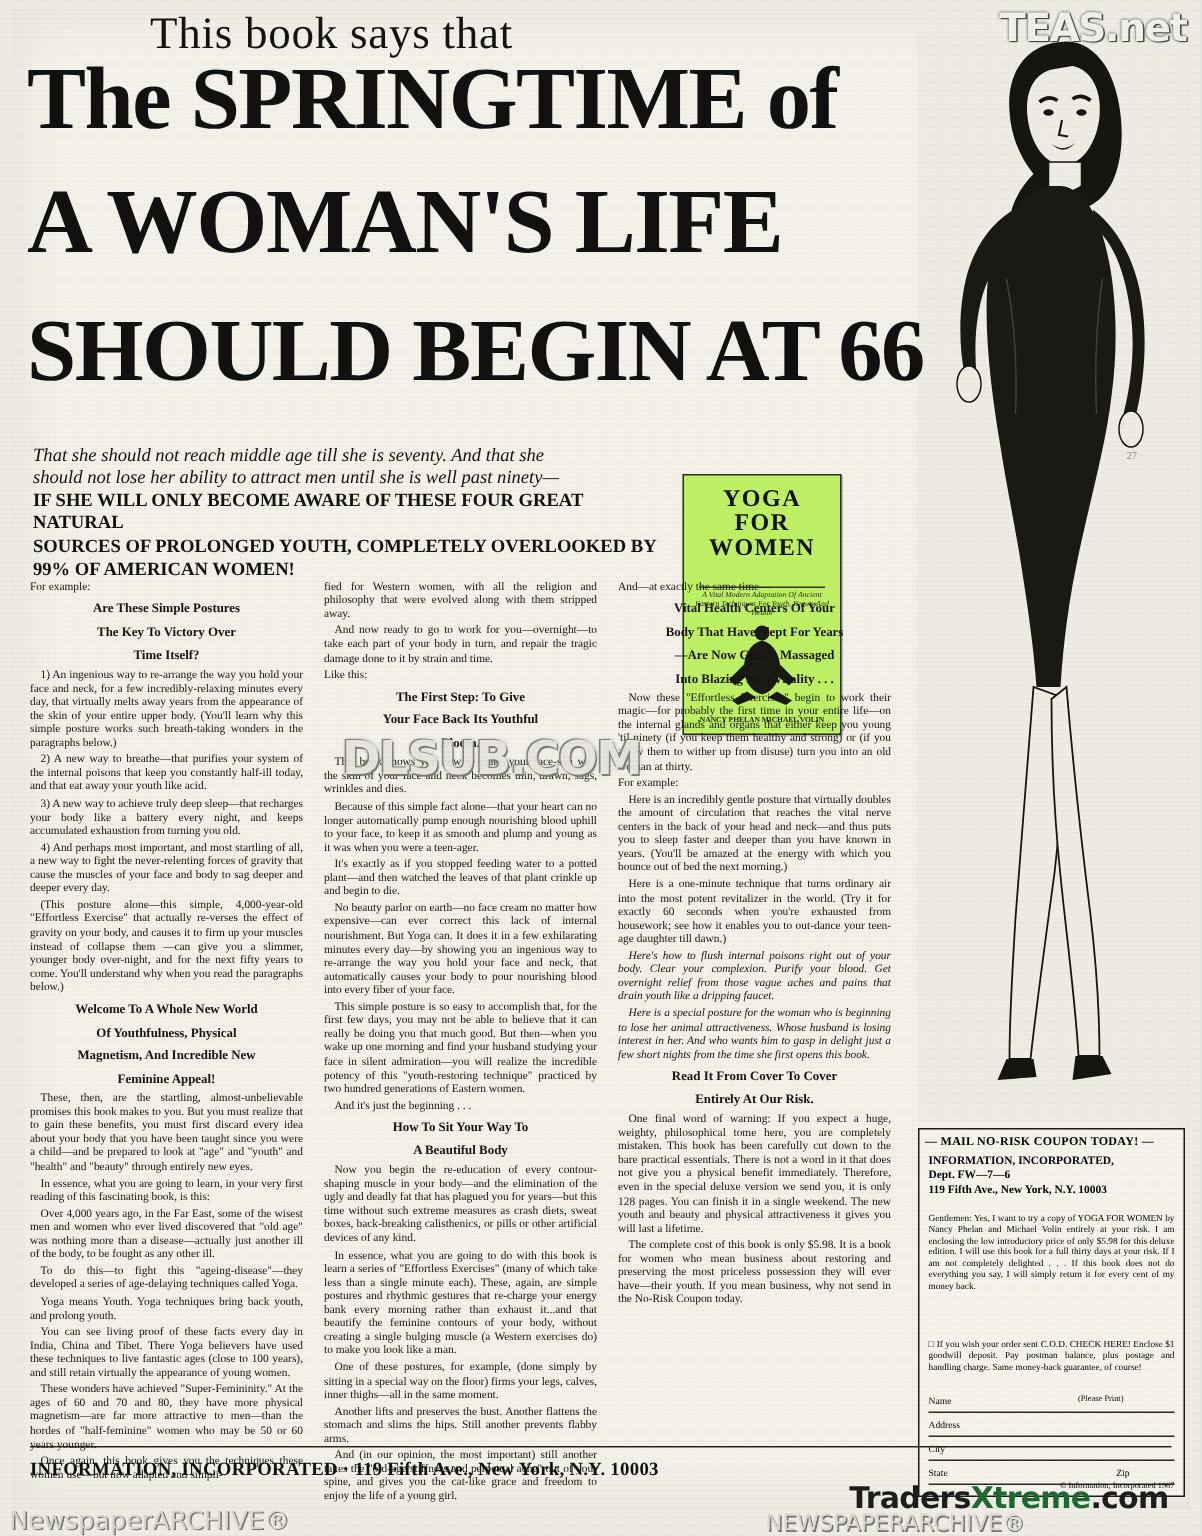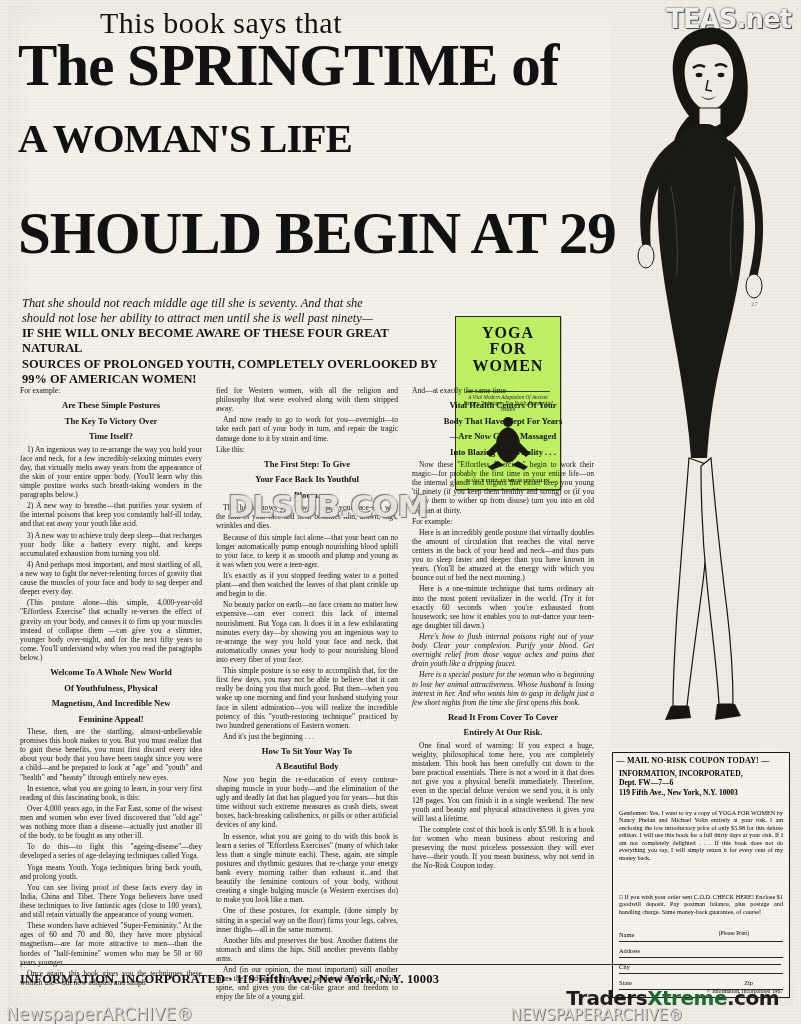--- a/index.html
+++ b/index.html
@@ -11,21 +11,21 @@
     background:
       repeating-linear-gradient(0deg, rgba(0,0,0,0.018) 0px, rgba(0,0,0,0.018) 1px, transparent 1px, transparent 3px),
       repeating-linear-gradient(90deg, rgba(0,0,0,0.012) 0px, rgba(0,0,0,0.012) 1px, transparent 1px, transparent 4px);
     mix-blend-mode:multiply;opacity:.7;}
 
   
   .kicker{position:absolute;left:100px;top:6px;font-size:30px;letter-spacing:.5px;color:#15130f;}
   .hl{position:absolute;left:18px;color:#111;font-weight:bold;letter-spacing:-1px;
       font-family:"Liberation Serif", serif;line-height:1;}
   .hl1{top:36px;font-size:59px;}
-  .hl2{top:118px;font-size:41px;}
+  .hl2{top:118px;font-size:61px;}
   .hl3{top:204px;font-size:59px;}
 
   .deck{position:absolute;left:22px;top:296px;width:420px;font-size:12.4px;line-height:1.22;color:#14120f;
         font-family:"Liberation Serif", serif;font-weight:bold;}
   .deck .reg{font-weight:normal;font-style:italic;}
   .deck .caps{font-weight:bold;}
 
   
   .cols{position:absolute;left:20px;top:386px;width:590px;height:578px;}
   .col{position:absolute;top:0;width:182px;font-size:7.6px;line-height:1.2;text-align:justify;color:#17150f;}
@@ -121,21 +121,21 @@
 
       <path d="M60 180 q8 40 6 90" stroke="#6a675f" stroke-width="1" fill="none" opacity=".5"></path>
       <path d="M124 180 q-6 40 -4 90" stroke="#6a675f" stroke-width="1" fill="none" opacity=".5"></path>
       <text x="140" y="300" font-family="Liberation Serif, serif" font-size="7" fill="#6b6860" opacity=".8">27</text>
     </svg>
   </div>
 
   <div class="kicker">This book says that</div>
   <div class="hl hl1">The SPRINGTIME of</div>
   <div class="hl hl2">A WOMAN'S LIFE</div>
-  <div class="hl hl3">SHOULD BEGIN AT 29</div>
+  <div class="hl hl3">SHOULD BEGIN AT 66</div>
 
   <div class="deck">
     <div class="reg">That she should not reach middle age till she is seventy. And that she</div>
     <div class="reg">should not lose her ability to attract men until she is well past ninety—</div>
     <div class="caps">IF SHE WILL ONLY BECOME AWARE OF THESE FOUR GREAT NATURAL</div>
     <div class="caps">SOURCES OF PROLONGED YOUTH, COMPLETELY OVERLOOKED BY</div>
     <div class="caps">99% OF AMERICAN WOMEN!</div>
   </div>
 
   <div class="book">

